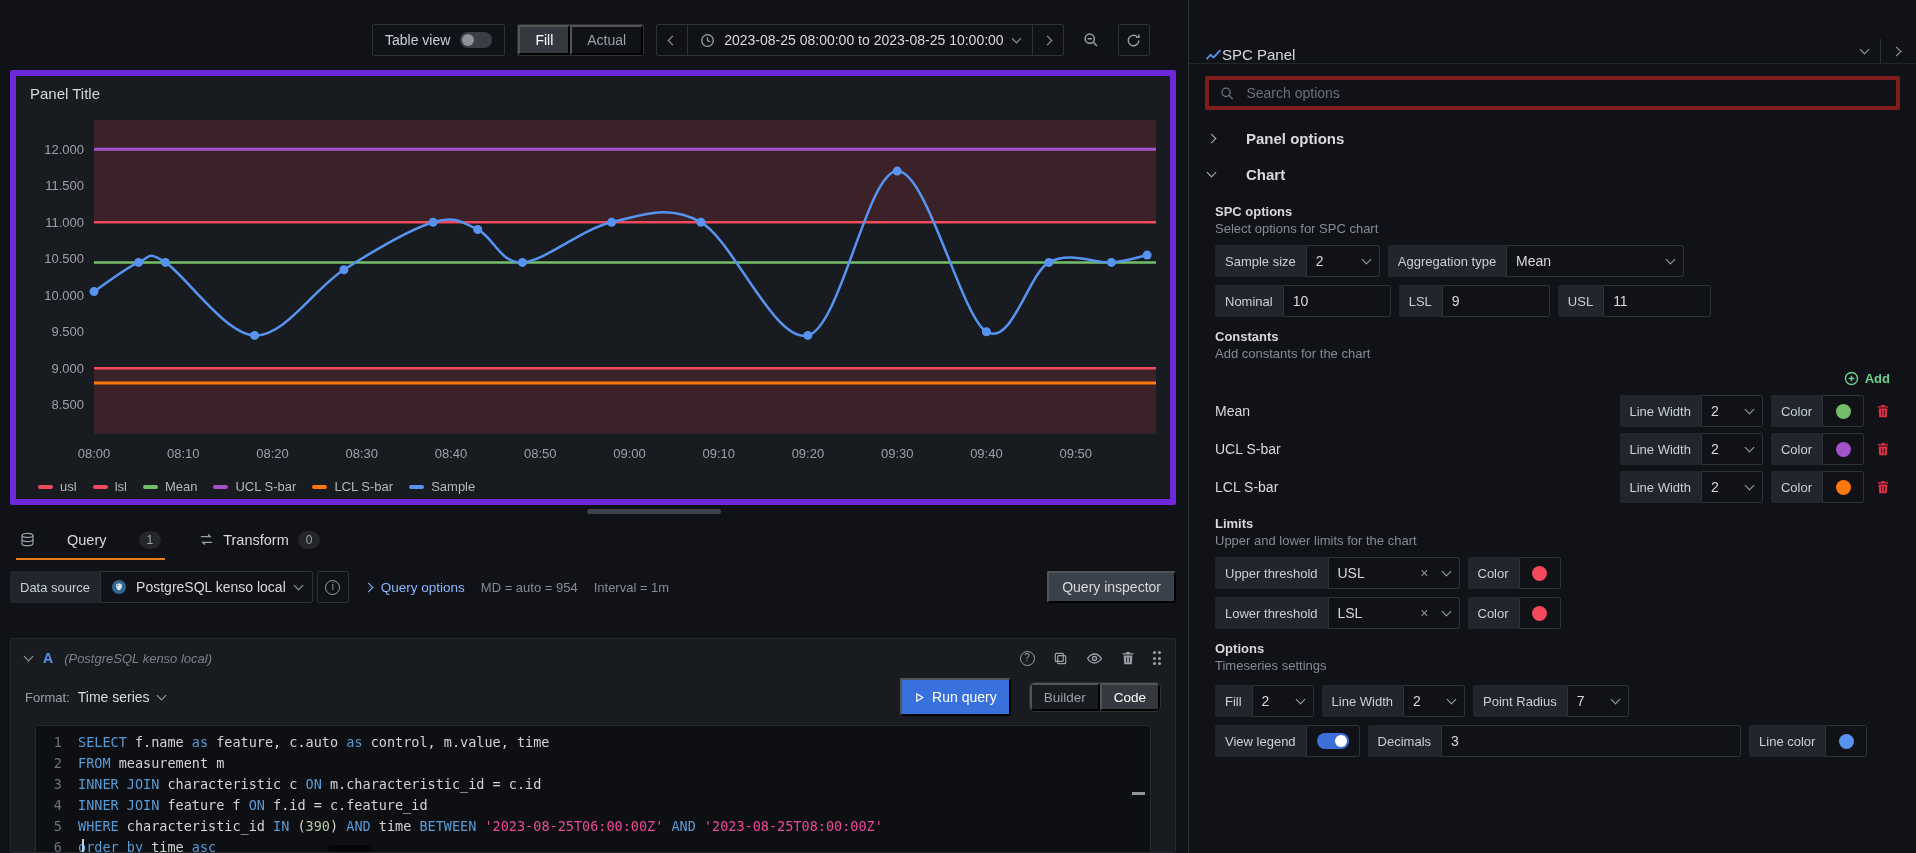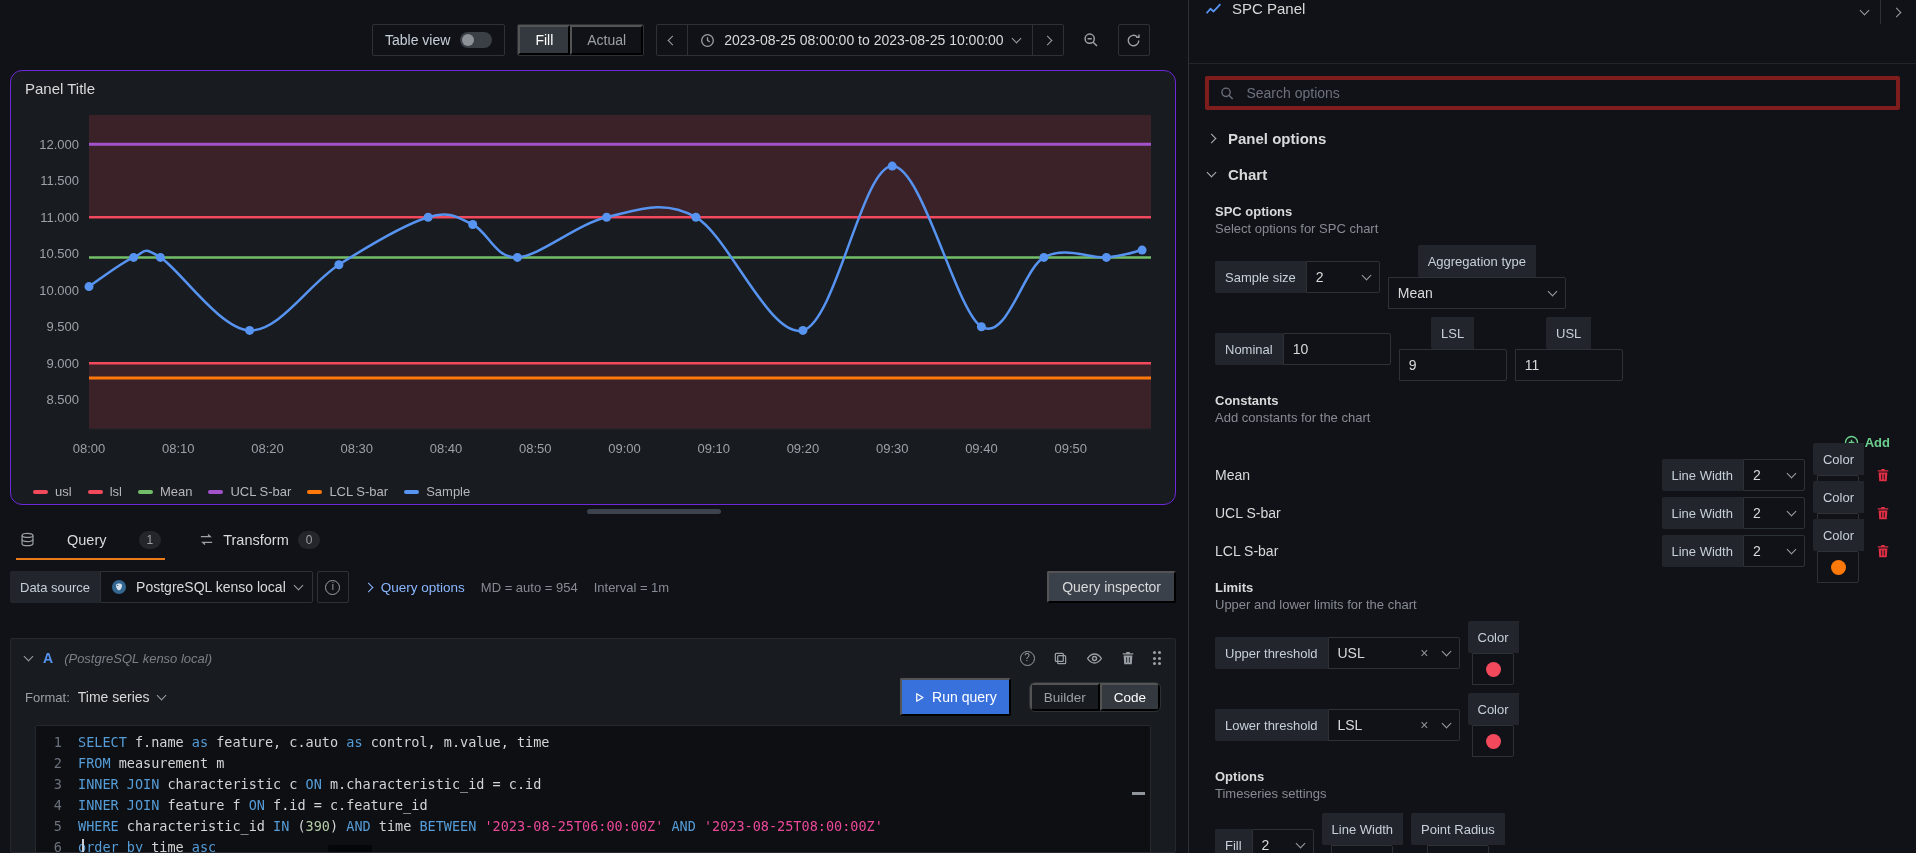--- a/index.html
+++ b/index.html
@@ -15,21 +15,21 @@
   .chev.down  { transform:rotate(45deg); margin-top:-3px; }
   .chev.right { transform:rotate(-45deg); }
   .chev.left  { transform:rotate(135deg); }
   .chip { background:#22252b; color:#c7d0d9; font-size:13px; height:32px;
           display:flex; align-items:center; padding:0 10px; border-radius:2px 0 0 2px; flex:none; white-space:nowrap; }
   .field { height:32px; background:#111217; border:1px solid #2c3235; border-radius:0 2px 2px 0;
            display:flex; align-items:center; padding:0 9px; font-size:14px; color:#d8d9da; gap:6px; }
   .field .chev { margin-left:auto; color:#9aa0a6; }
   input.field { outline:none; }
   .pair { display:flex; align-items:center; }
-  .pair + .pair { margin-left:8px;flex-direction:column; }
+  .pair + .pair { margin-left:8px; }
   .dot { width:15px; height:15px; border-radius:50%; }
   .color-box { width:42px; height:32px; background:#111217; border:1px solid #2c3235;
                border-radius:0 2px 2px 0; display:grid; place-items:center; }
   .icon-btn { width:32px; height:32px; border:1px solid #2c3235; border-radius:2px;
               display:grid; place-items:center; color:#9aa0a6; background:transparent; }
   .help-circ { width:15px; height:15px; border:1.3px solid currentColor; border-radius:50%;
                font-size:10px; line-height:1; display:grid; place-items:center; }
   .grip { display:grid; grid-template-columns:repeat(2,3px); gap:2.5px; }
   .grip i { width:3px; height:3px; border-radius:50%; background:#9aa0a6; }
   svg.i { display:block; }
@@ -46,21 +46,21 @@
   .seg-group { display:flex; height:32px; border:1px solid #2c3235; border-radius:2px; overflow:hidden; }
   .seg-btn { padding:0 15px; display:flex; align-items:center; font-size:14px; color:#9aa0a6; background:transparent; }
   .seg-btn.active { background:#34383f; color:#ffffff; }
   .time-group { display:flex; align-items:center; height:32px; border:1px solid #2c3235; border-radius:2px; }
   .tg-btn { width:30px; height:100%; display:grid; place-items:center; color:#9aa0a6; }
   .tg-main { display:flex; align-items:center; gap:9px; padding:0 12px; height:100%;
              border-left:1px solid #2c3235; border-right:1px solid #2c3235; color:#d8d9da; }
 
   
   .viz-panel { position:absolute; left:10px; top:70px; width:1166px; height:435px;
-               background:#181b1f; border:1px solid #6d28d9; border-radius:12px; }
+               background:#181b1f; border:6px solid #6d28d9; border-radius:2px; }
   .viz-title { position:absolute; left:14px; top:9px; font-size:15px; color:#d8d9da; }
   #chart-host { position:absolute; left:14px; top:38px; width:1134px; height:372px; }
   .tick { fill:#9da0a8; font-size:13px; font-family:"Liberation Sans",sans-serif; }
   .legend { position:absolute; left:22px; bottom:5px; display:flex; gap:16px; font-size:13px; color:#b4b7bd; align-items:center; }
   .legend-item { display:flex; align-items:center; gap:7px; }
   .legend-item .swatch { width:15px; height:4px; border-radius:2px; display:inline-block; }
   .chart-scroll-thumb { position:absolute; left:587px; top:509px; width:134px; height:5px; border-radius:3px; background:#3c434c; }
 
   
   .editor-tabs { position:absolute; left:16px; top:521px; height:39px; display:flex; gap:30px; }
@@ -99,30 +99,30 @@
   .code-line { display:flex; line-height:21px; font-family:"DejaVu Sans Mono",monospace; font-size:13.5px; white-space:pre; }
   .ln { width:42px; text-align:right; padding-right:16px; color:#6b717d; flex:none; }
   .tok-k { color:#569cd6; } .tok-p { color:#d4d4d4; } .tok-s { color:#ec4899; } .tok-n { color:#b5cea8; }
   .code-cursor { position:absolute; left:46px; top:113px; width:2px; height:17px; background:#c7d0d9; }
   .ovr-dash { position:absolute; right:5px; top:66px; width:13px; height:3px; background:#a8adb5; opacity:.85; }
   .code-hscroll { position:absolute; left:328px; top:845px; width:44px; height:7px; background:#05060a; border-radius:3px; }
 
   
   .options-pane { position:absolute; left:1188px; top:0; width:728px; height:853px;
                   border-left:1px solid #2c3235; background:#111217; }
-  .op-header { height:64px; border-bottom:1px solid #22252b; display:flex; align-items:flex-start; padding:0 16px; gap:10px; }
+  .op-header { height:64px; border-bottom:1px solid #22252b; display:flex; align-items:flex-end; padding:0 16px; }
   .op-title { font-size:15px; color:#d8d9da; }
   .op-header-right { margin-left:auto; display:flex; align-items:center; gap:12px; color:#9aa0a6; }
   .v-div { width:1px; height:24px; background:#2c3235; }
   .op-search { margin:12px 16px 6px; height:34px; border:4px solid #7f1d1d; border-radius:2px;
                display:flex; align-items:center; gap:10px; padding:0 11px; color:#6b717d; }
   .op-search input { background:transparent; border:0; outline:0; color:#c7d0d9; font-size:14px; width:100%;
                      font-family:"Liberation Sans",sans-serif; }
   .op-search input::placeholder { color:#6b717d; }
-  .op-collapse { display:flex; align-items:center; gap:13px; padding:0 19px; height:36px;
+  .op-collapse { display:flex; align-items:center; gap:31px; padding:0 19px; height:36px;
                  font-size:15px; font-weight:700; color:#d8d9da; }
   .op-collapse .chev { color:#b0b4ba; }
   .chart-opts { padding:0 26px; }
   .sec-title { font-size:13px; font-weight:700; color:#d8d9da; margin:12px 0 2px; }
   .sec-desc { font-size:13px; color:#868b93; margin:0 0 9px; }
   .row { display:flex; align-items:center; margin-bottom:8px; }
   .const-row { display:flex; align-items:center; height:34px; margin-bottom:4px; }
   .const-name { font-size:14px; color:#d8d9da; }
   .const-controls { margin-left:auto; display:flex; align-items:center; }
   .trash-btn { color:#e02f44; margin-left:12px; display:grid; place-items:center; background:none; border:none; padding:0; }

